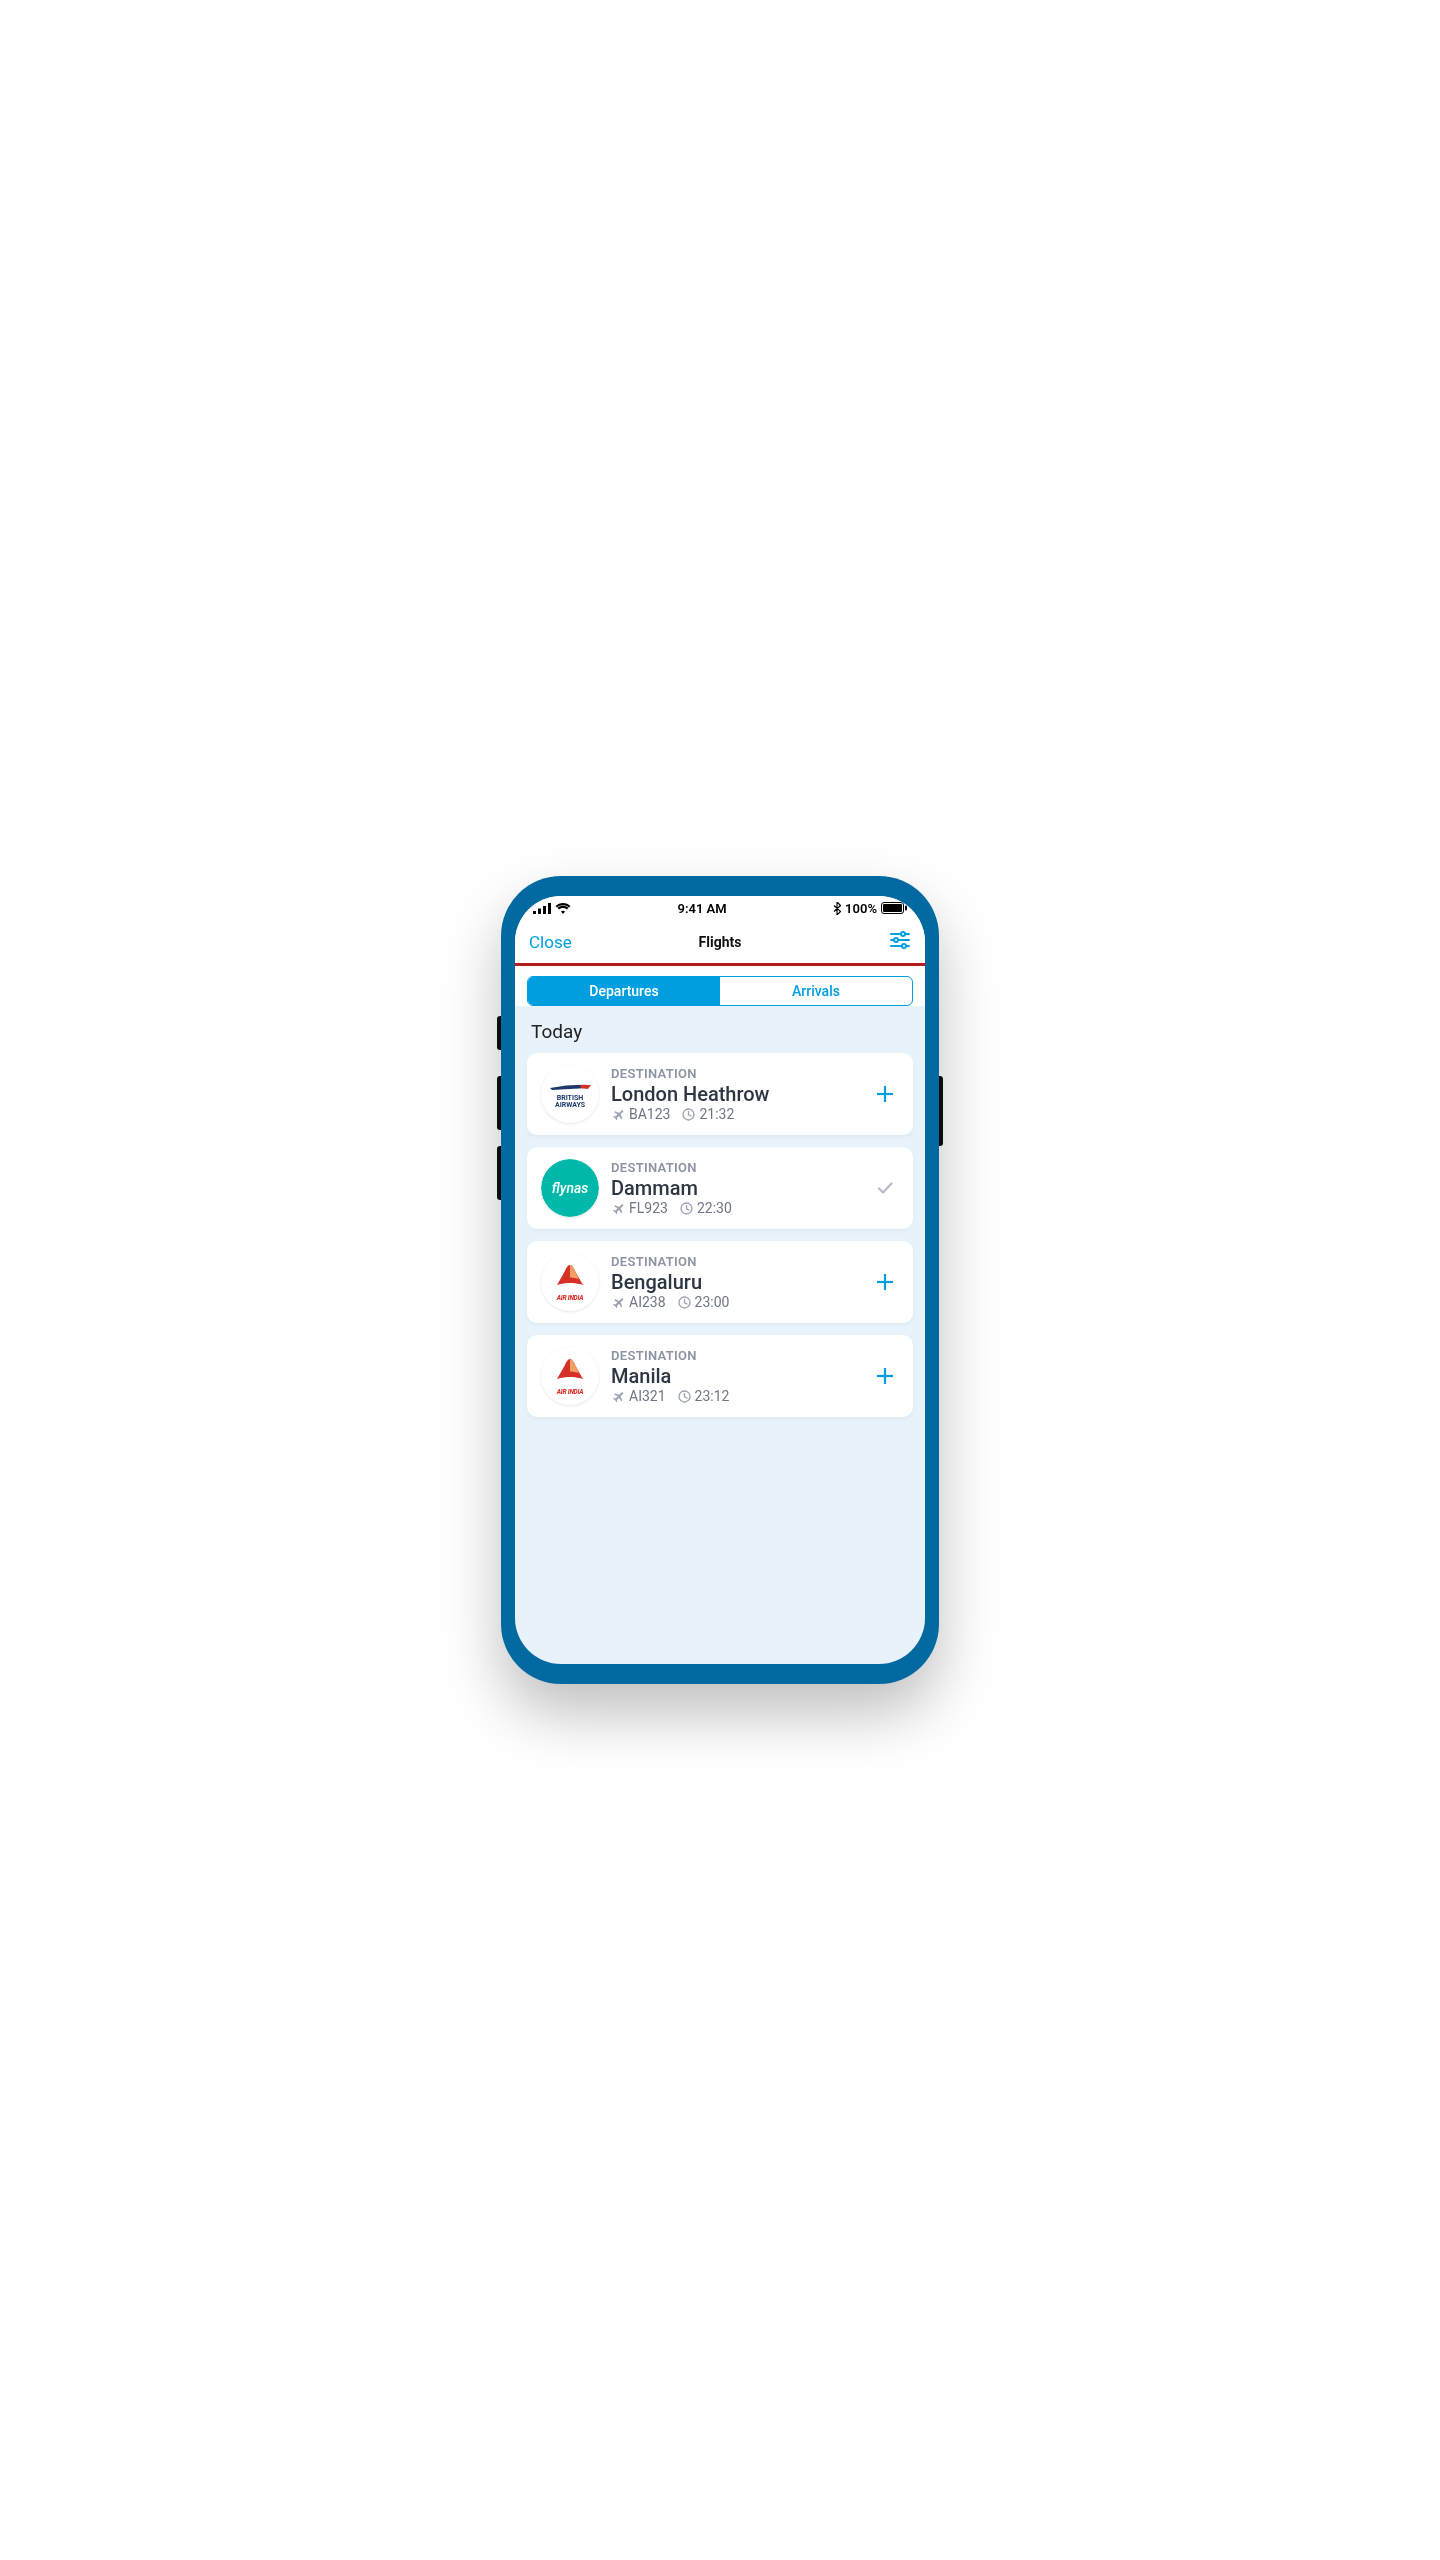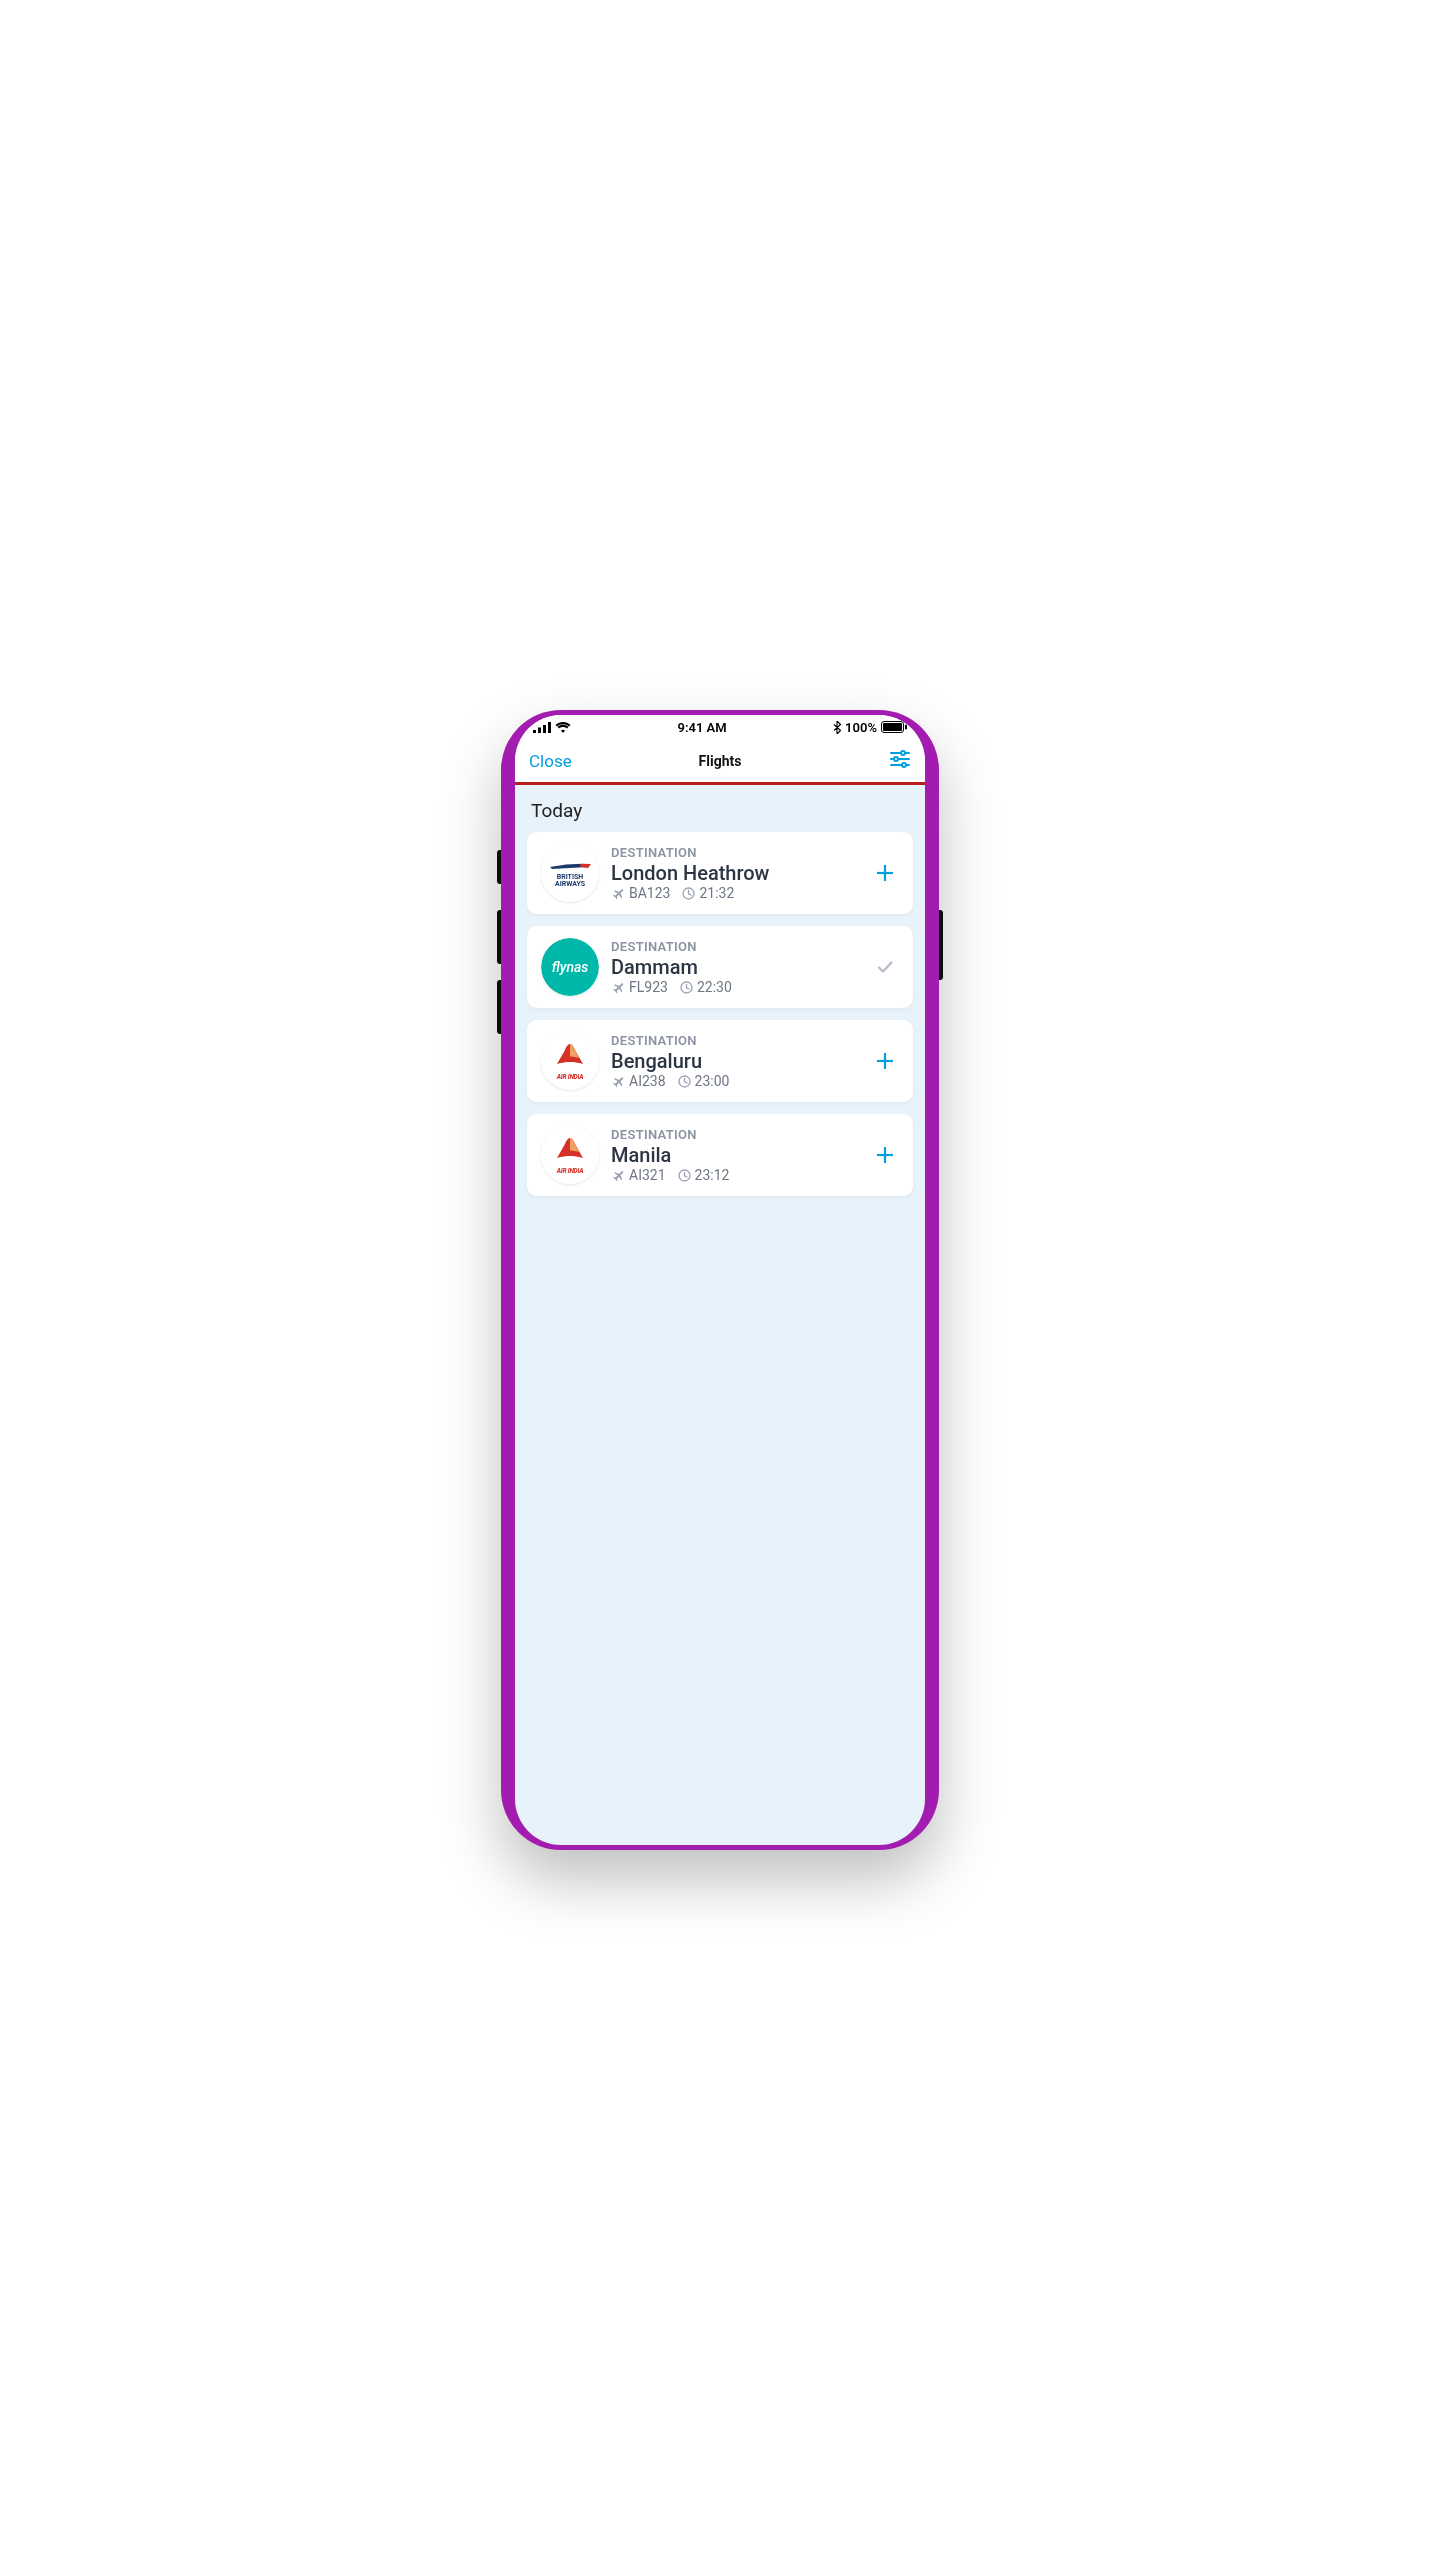--- a/index.html
+++ b/index.html
@@ -1,18 +1,18 @@
 <!DOCTYPE html>
 <html><head>
   <meta charset="utf-8">
   <style>
     * { margin: 0; padding: 0; box-sizing: border-box; font-family: -apple-system, BlinkMacSystemFont, "Segoe UI", Roboto, sans-serif; }
     body { background: #fff; width: 1440px; height: 2560px; display: flex; align-items: center; justify-content: center; }
     .canvas { width: 812px; height: 1440px; background: #fff; display: flex; align-items: center; justify-content: center; }
-    .phone-frame { width: 438px; height: 1140px; background: #a21caf; border-radius: 60px; padding: 5px 14px; position: relative; box-shadow: 0 30px 60px rgba(0,0,0,0.25); }
+    .phone-frame { width: 438px; height: 808px; background: #0369a1; border-radius: 60px; padding: 20px 14px; position: relative; box-shadow: 0 30px 60px rgba(0,0,0,0.25); }
     .phone-frame::before { content: ''; position: absolute; left: -4px; top: 140px; width: 4px; height: 34px; background: #0c0c0c; border-radius: 3px 0 0 3px; }
     .phone-frame::after { content: ''; position: absolute; left: -4px; top: 200px; width: 4px; height: 54px; background: #0c0c0c; border-radius: 3px 0 0 3px; }
     .btn-vol2 { position: absolute; left: -4px; top: 270px; width: 4px; height: 54px; background: #0c0c0c; border-radius: 3px 0 0 3px; }
     .btn-pwr { position: absolute; right: -4px; top: 200px; width: 4px; height: 70px; background: #0c0c0c; border-radius: 0 3px 3px 0; }
     .screen { width: 100%; height: 100%; background: #e8f2fa; border-radius: 46px; overflow: hidden; display: flex; flex-direction: column; position: relative; }
     .status-bar { height: 24px; background: #fff; display: flex; align-items: center; justify-content: space-between; padding: 0 18px; font-size: 13px; font-weight: 600; color: #000; }
     .status-left { display: flex; align-items: center; gap: 4px; }
     .status-right { display: flex; align-items: center; gap: 4px; }
     .signal-icon svg, .wifi-icon svg, .bt-icon svg, .battery-icon svg { display: block; }
     .nav-bar { height: 46px; background: #fff; display: flex; align-items: center; justify-content: space-between; padding: 0 14px; border-bottom: 3px solid #b91c1c; }
@@ -101,20 +101,26 @@
                 <circle cx="14" cy="5" r="2" fill="#fff"></circle>
               <line x1="2" y1="11" x2="20" y2="11"></line>
                 <circle cx="7" cy="11" r="2" fill="#fff"></circle>
               <line x1="2" y1="17" x2="20" y2="17"></line>
                 <circle cx="15" cy="17" r="2" fill="#fff"></circle>
             </g>
           </svg>
         </span>
       </div>
 
+      <div class="seg-wrap">
+        <div class="seg">
+          <div class="seg-item active">Departures</div>
+          <div class="seg-item">Arrivals</div>
+        </div>
+      </div>
 
 
       <div class="content">
         <div class="section-title">Today</div>
         <div class="cards">
 
           <div class="card">
             <div class="logo-badge">
               <div class="ba-logo">
                 <svg width="44" height="14" viewBox="0 0 44 14">

